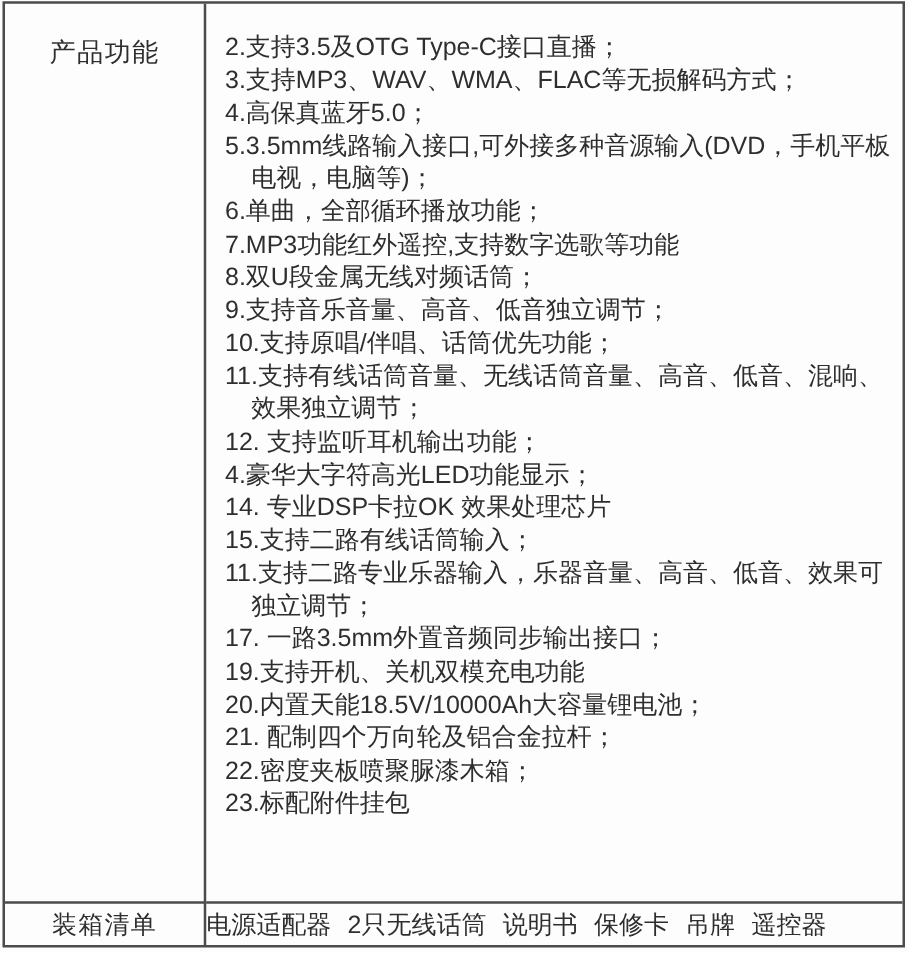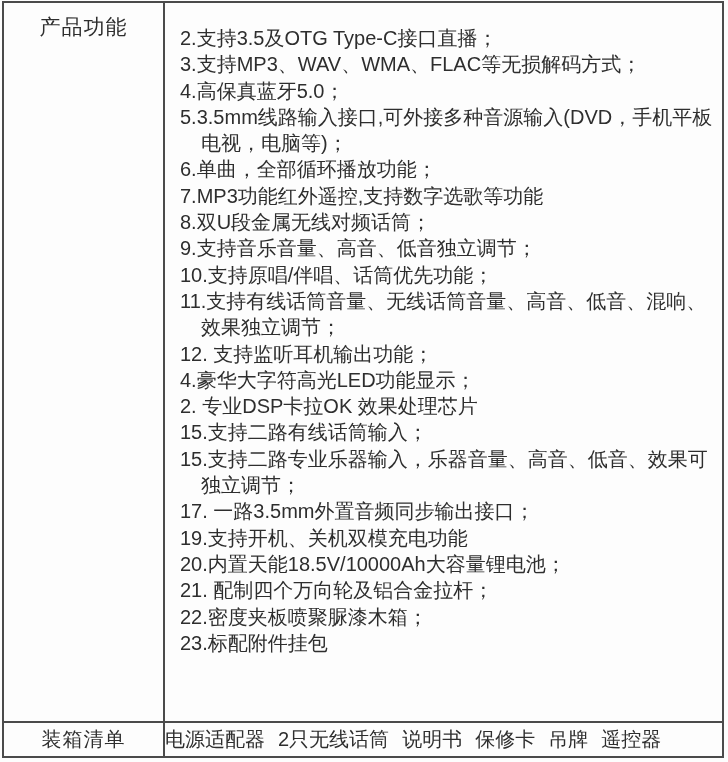--- a/index.html
+++ b/index.html
@@ -35,21 +35,21 @@
   .label-col {
     border-right: 2px solid #4b4b4b;
   }
   .row-bottom {
     border-top: 2px solid #4b4b4b;
   }
   .features-label-cell {
     display: flex;
     justify-content: center;
     align-items: flex-start;
-    padding-top: 10px;
+    padding-top: 25px;
     font-size: 21px;
     letter-spacing: 1px;
   }
   .features-content-cell {
     padding: 22px 4px 0 15px;
     font-size: 20px;
     line-height: 26.3px;
   }
   .feature-item {
     padding-left: 21px;
@@ -90,23 +90,23 @@
         <div class="feature-item">4.高保真蓝牙5.0；</div>
         <div class="feature-item">5.3.5mm线路输入接口,可外接多种音源输入(DVD，手机平板电视，电脑等)；</div>
         <div class="feature-item">6.单曲，全部循环播放功能；</div>
         <div class="feature-item">7.MP3功能红外遥控,支持数字选歌等功能</div>
         <div class="feature-item">8.双U段金属无线对频话筒；</div>
         <div class="feature-item">9.支持音乐音量、高音、低音独立调节；</div>
         <div class="feature-item">10.支持原唱/伴唱、话筒优先功能；</div>
         <div class="feature-item">11.支持有线话筒音量、无线话筒音量、高音、低音、混响、效果独立调节；</div>
         <div class="feature-item">12. 支持监听耳机输出功能；</div>
         <div class="feature-item">4.豪华大字符高光LED功能显示；</div>
-        <div class="feature-item">2. 专业DSP卡拉OK 效果处理芯片</div>
+        <div class="feature-item">14. 专业DSP卡拉OK 效果处理芯片</div>
         <div class="feature-item">15.支持二路有线话筒输入；</div>
-        <div class="feature-item">15.支持二路专业乐器输入，乐器音量、高音、低音、效果可独立调节；</div>
+        <div class="feature-item">11.支持二路专业乐器输入，乐器音量、高音、低音、效果可独立调节；</div>
         <div class="feature-item">17. 一路3.5mm外置音频同步输出接口；</div>
         <div class="feature-item">19.支持开机、关机双模充电功能</div>
         <div class="feature-item">20.内置天能18.5V/10000Ah大容量锂电池；</div>
         <div class="feature-item">21. 配制四个万向轮及铝合金拉杆；</div>
         <div class="feature-item">22.密度夹板喷聚脲漆木箱；</div>
         <div class="feature-item">23.标配附件挂包</div>
       </div>
 
     <div class="cell label-col row-bottom packing-label-cell">
       <span>装箱清单</span>

